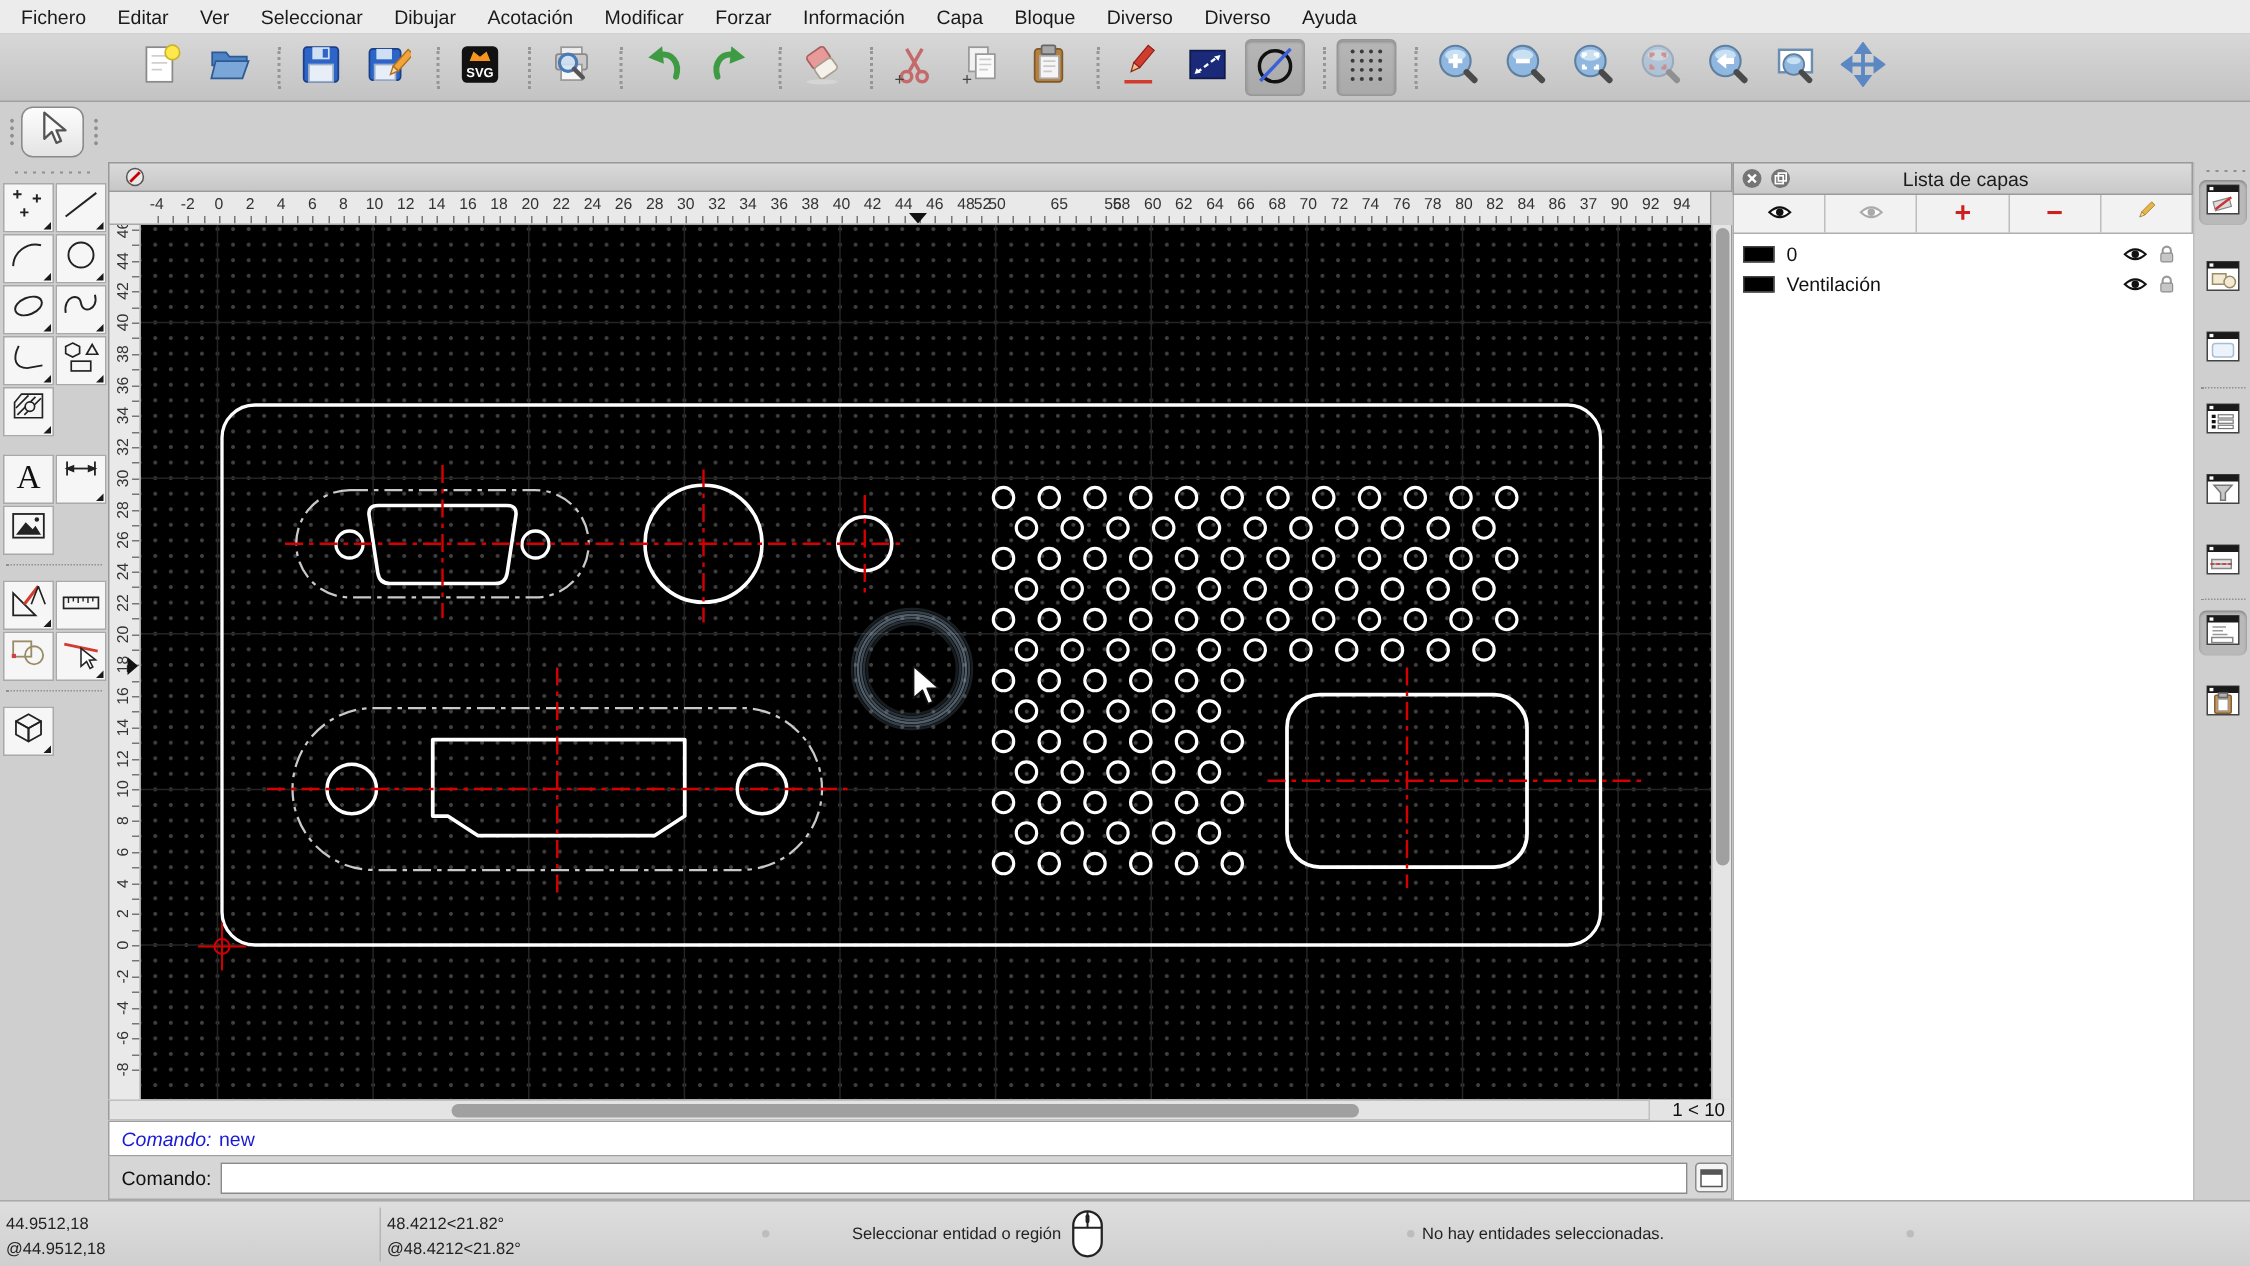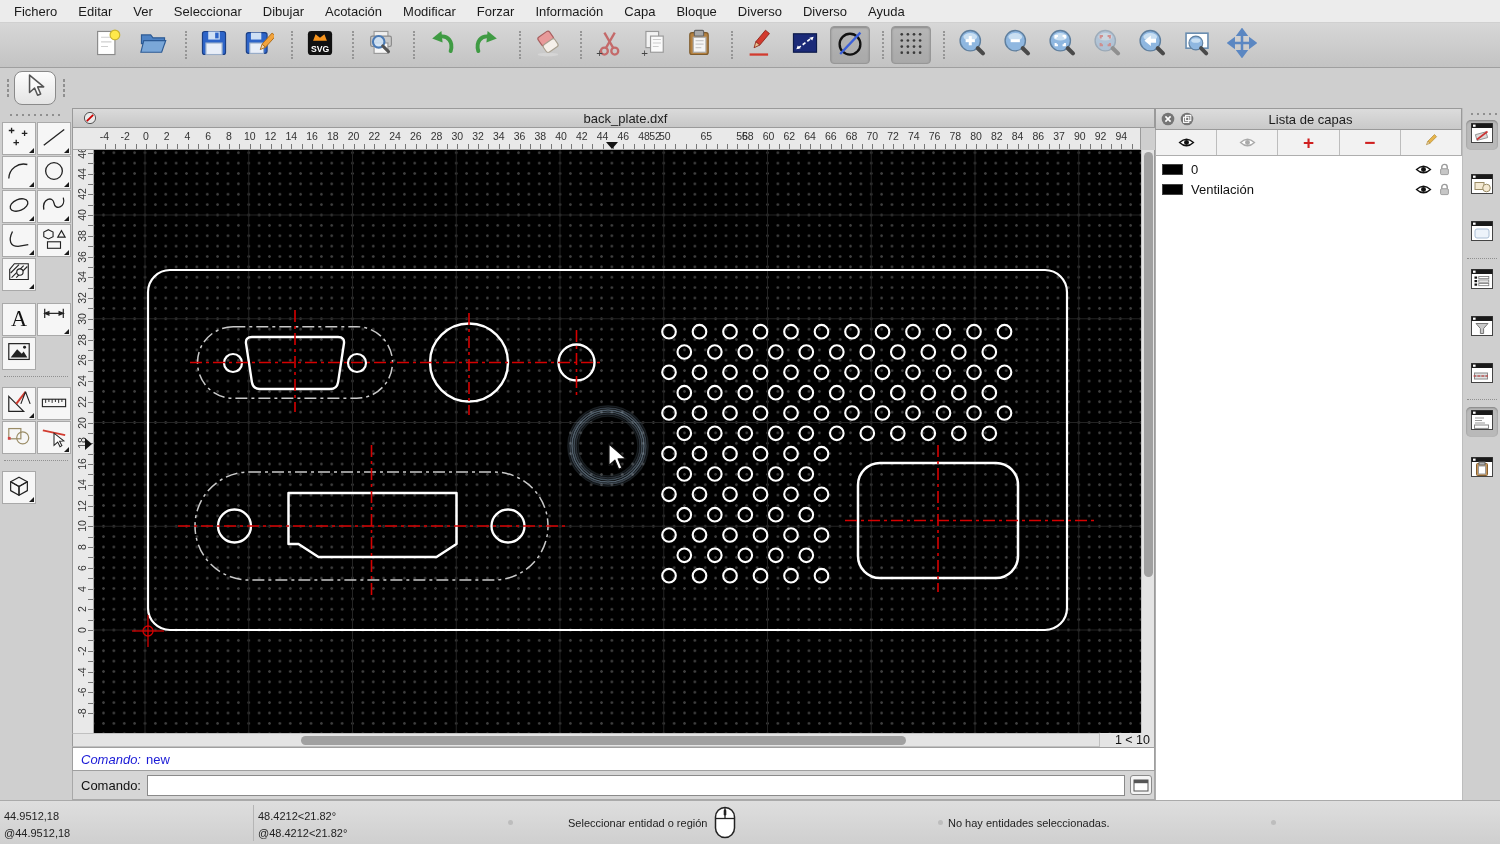--- a/index.html
+++ b/index.html
@@ -528,21 +528,20 @@
     </div>
 </div>
 
 <div id="mdi-title" class="abs">
   <span class="ph-btn" id="doc-icon">
       <svg width="14" height="14" viewBox="0 0 14 14" style="margin-left:5px">
         <circle cx="7" cy="7" r="5.6" fill="#e9e9e9" stroke="#555"></circle>
         <line x1="3.8" y1="10.2" x2="10.2" y2="3.8" stroke="#c00" stroke-width="1.8"></line>
       </svg>
     </span>
-  <span class="ttl">back_plate.dxf</span>
 </div>
 
 <div id="ruler-top" class="abs">
     <div class="rt-tick" style="left: 31.5px;"></div>
     <div class="rt-label" style="left: 31.5px;">-4</div>
     <div class="rt-tick" style="left: 41.875px;"></div>
     <div class="rt-tick" style="left: 52.25px;"></div>
     <div class="rt-label" style="left: 52.25px;">-2</div>
     <div class="rt-tick" style="left: 62.625px;"></div>
     <div class="rt-tick" style="left: 73px;"></div>

